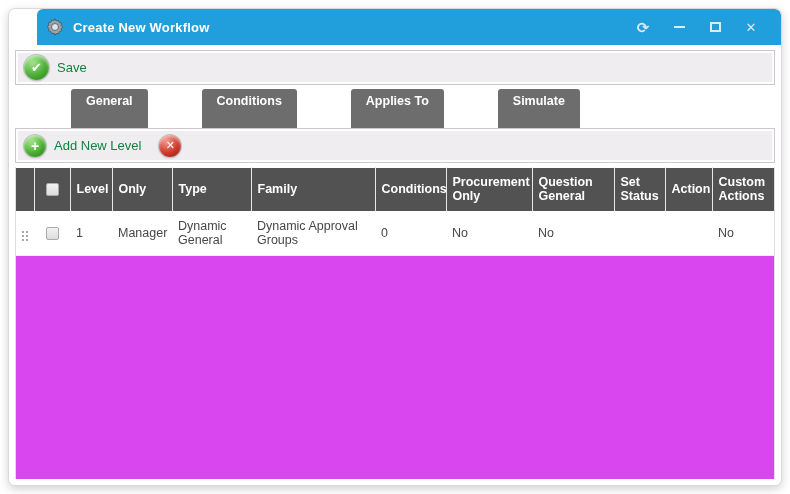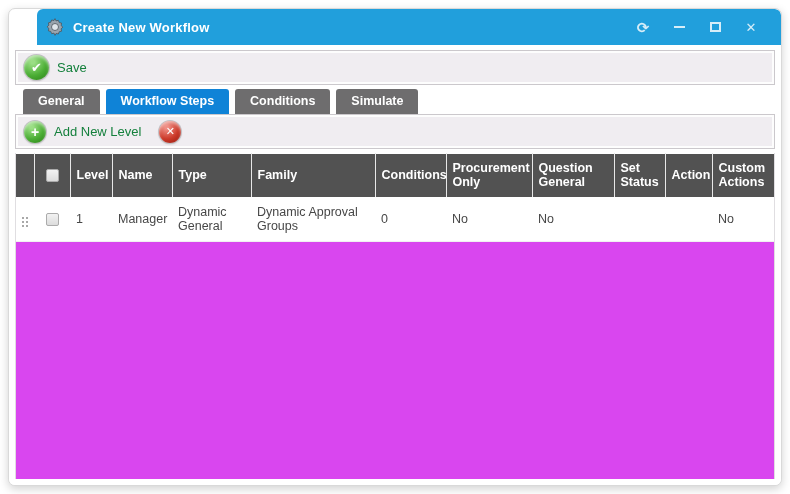--- a/index.html
+++ b/index.html
@@ -35,22 +35,22 @@
     color:#fff; font-weight:bold; box-shadow:0 0 0 1px #c2c0c4, 0 1px 2px rgba(0,0,0,0.25),
     inset 0 2px 3px rgba(255,255,255,0.55); }
   .orb-green { background:radial-gradient(circle at 35% 28%, #9ade84 8%, #4cae35 55%, #257c12 100%); }
   .orb-red   { background:radial-gradient(circle at 35% 28%, #ef8d84 8%, #cc3a2a 55%, #8f150a 100%); }
   .orb-save  { width:25px; height:25px; font-size:13px; }
   .orb-small { width:22px; height:22px; font-size:14px; }
   .orb-small.orb-red { font-size:11px; }
 
   
   .tabbar { flex:0 0 29px; display:flex; align-items:flex-end; gap:6px; padding:4px 8px 0 8px; background:#ffffff; }
-  .tab { height:25px; line-height:25px; padding:0 15px; background:#6e6d6e; color:#ffffff;
-    font-size:12.5px; font-weight:bold; border-radius:3px 3px 0 0; cursor:default; white-space:nowrap; }
+  .tab { height:39px; line-height:25px; padding:0 15px; background:#6e6d6e; color:#ffffff;
+    font-size:12.5px; font-weight:bold; border-radius:3px 3px 0 0; cursor:default; white-space:nowrap;margin-left:48px; }
   .tab.active { background:#0f83d7; }
 
   
   .grid-panel { flex:1; margin-top:4px; border-left:1px solid #e0dee1; border-right:1px solid #e0dee1;
     background:#d946ef; min-height:0; overflow:hidden; }
   table { width:100%; border-collapse:collapse; table-layout:fixed; }
   thead th { background:#525252; color:#ffffff; font-size:12.5px; font-weight:bold; text-align:left;
     vertical-align:middle; height:43px; padding:4px 6px; border-right:1px solid #e8e8e8; border-top:1px solid #fff; }
   thead th:last-child { border-right:none; }
   tbody td { font-size:12.5px; color:#474747; vertical-align:middle; height:45px; padding:4px 6px;
@@ -90,22 +90,22 @@
 
     <div class="toolbar">
       <div class="tool-btn">
         <span class="orb orb-green orb-save">✔</span>
         <span class="tool-label">Save</span>
       </div>
     </div>
 
     <div class="tabbar">
       <div class="tab">General</div>
-      <div class="tab active">Workflow Steps</div>
       <div class="tab">Conditions</div>
+      <div class="tab">Applies To</div>
       <div class="tab">Simulate</div>
     </div>
 
     <div class="toolbar">
       <div class="tool-btn">
         <span class="orb orb-green orb-small">+</span>
         <span class="tool-label">Add New Level</span>
       </div>
       <div class="tool-btn">
         <span class="orb orb-red orb-small">✕</span>
@@ -126,21 +126,21 @@
           <col style="width:82px">
             <col style="width:51px">
             <col style="width:47px">
             <col>
         </colgroup>
         <thead>
           <tr>
             <th></th>
             <th class="cell-center"><span class="checkbox"></span></th>
             <th>Level</th>
-            <th>Name</th>
+            <th>Only</th>
             <th>Type</th>
             <th>Family</th>
             <th>Conditions</th>
             <th>Procurement Only</th>
             <th>Question General</th>
             <th>Set Status</th>
             <th>Action</th>
             <th>Custom Actions</th>
           </tr>
         </thead>

